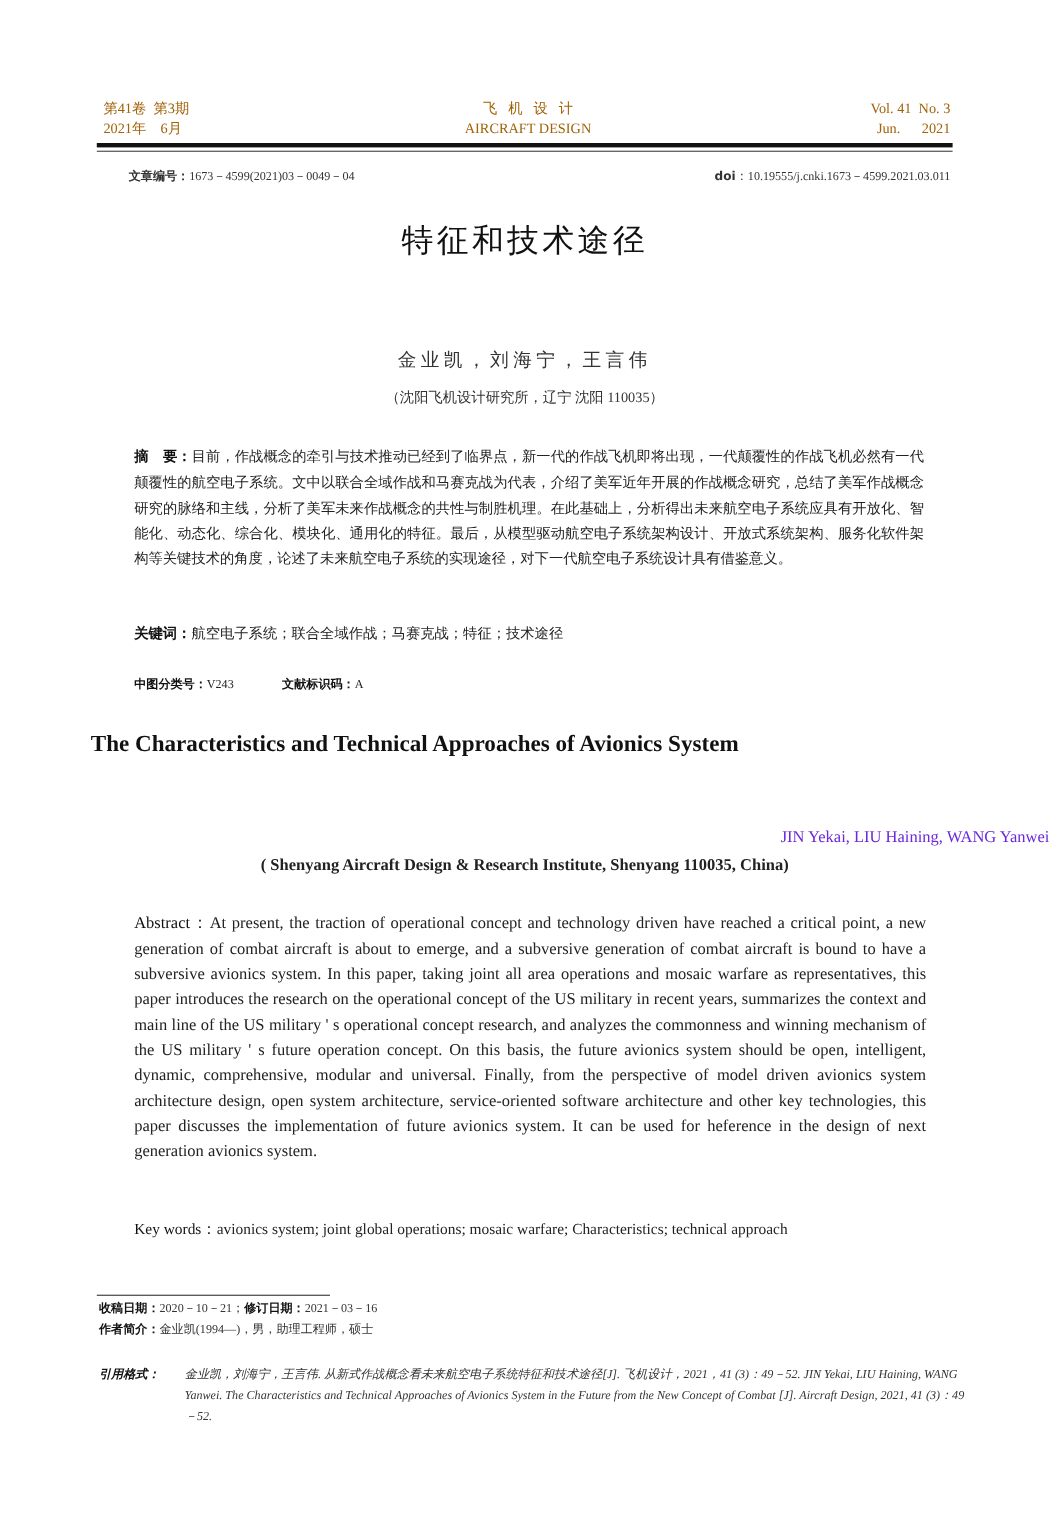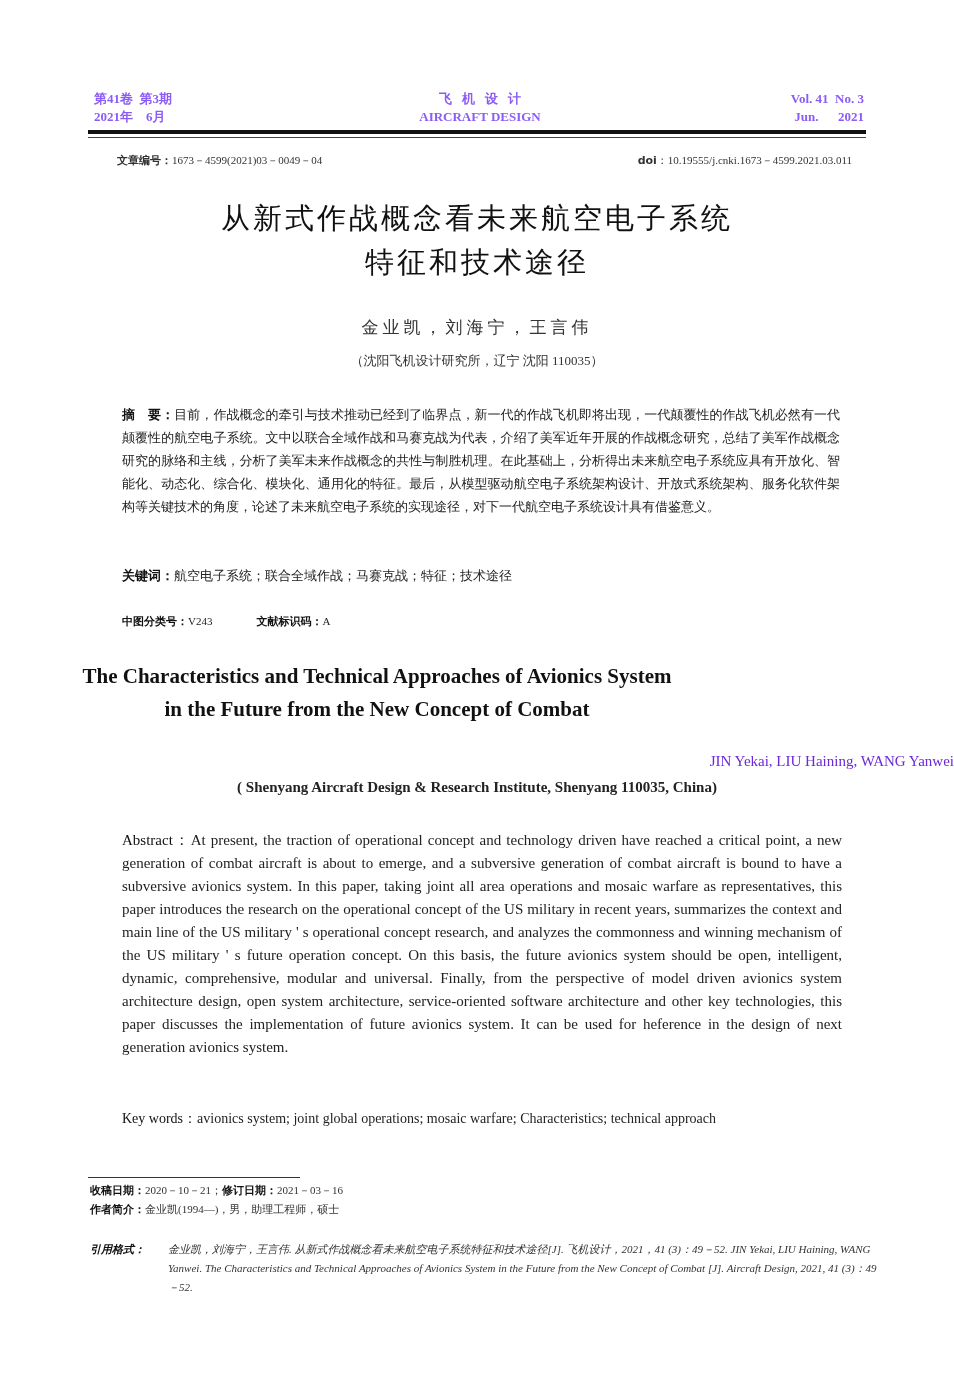--- a/index.html
+++ b/index.html
@@ -1,31 +1,31 @@
 <!DOCTYPE html>
 <html><head>
 <meta charset="utf-8">
 <style>
   html, body { margin: 0; padding: 0; background: #ffffff; }
   body {
     width: 954px; height: 1389px; position: relative; overflow: hidden;
     font-family: "Liberation Serif", "DejaVu Serif", serif; color: #1a1a1a;
   }
   .abs { position: absolute; }
-  .hdr { font-size: 13px; line-height: 18px; color: #8b5cf6; font-weight: bold; }
+  .hdr { font-size: 13px; line-height: 18px; color: #a16207; }
   .hdr-left { left: 94px; top: 90px; }
   .hdr-center { left: 380px; width: 200px; top: 90px; text-align: center; }
   .hdr-center .cn { letter-spacing: 10px; padding-left: 10px; }
   .hdr-right { right: 90px; top: 90px; text-align: right; }
   .row { white-space: pre; }
   .rule-thick { left: 88px; width: 778px; top: 130px; height: 4px; background: #111; }
   .rule-thin { left: 88px; width: 778px; top: 137px; height: 1px; background: #444; }
   .meta { top: 153px; font-size: 11px; color: #333; }
   .meta-left { left: 117px; }
-  .meta-right { right: 102px; }
+  .meta-right { right: 90px; }
   .meta b { font-family: "DejaVu Sans", sans-serif; font-weight: bold; }
   .title-cn {
     left: 0; width: 954px; top: 196px; text-align: center;
     font-family: "DejaVu Sans", sans-serif; font-size: 29px; line-height: 44px;
     letter-spacing: 3px; color: #111;
   }
   .authors-cn { left: 0; width: 954px; top: 316px; text-align: center; font-size: 17px; letter-spacing: 4px; color: #333; }
   .affil-cn { left: 0; width: 954px; top: 352px; text-align: center; font-size: 13px; color: #333; }
   .abstract-cn {
     left: 122px; width: 718px; top: 403px; font-size: 13px; line-height: 23px;
@@ -74,39 +74,37 @@
 <div class="abs rule-thin"></div>
 
 <div class="abs meta meta-left">
   <b>文章编号：</b><span>1673－4599(2021)03－0049－04</span>
 </div>
 <div class="abs meta meta-right">
   <b>doi</b><span>：10.19555/j.cnki.1673－4599.2021.03.011</span>
 </div>
 
 <div class="abs title-cn">
-  <div>从新式作战概念看未来航空电子系统</div>
   <div>特征和技术途径</div>
 </div>
 <div class="abs authors-cn">金业凯，刘海宁，王言伟</div>
 <div class="abs affil-cn">（沈阳飞机设计研究所，辽宁 沈阳   110035）</div>
 
 <div class="abs abstract-cn">
   <span class="lbl">摘　要：</span><span>目前，作战概念的牵引与技术推动已经到了临界点，新一代的作战飞机即将出现，一代颠覆性的作战飞机必然有一代颠覆性的航空电子系统。文中以联合全域作战和马赛克战为代表，介绍了美军近年开展的作战概念研究，总结了美军作战概念研究的脉络和主线，分析了美军未来作战概念的共性与制胜机理。在此基础上，分析得出未来航空电子系统应具有开放化、智能化、动态化、综合化、模块化、通用化的特征。最后，从模型驱动航空电子系统架构设计、开放式系统架构、服务化软件架构等关键技术的角度，论述了未来航空电子系统的实现途径，对下一代航空电子系统设计具有借鉴意义。</span>
 </div>
 <div class="abs kw-cn">
   <span class="lbl">关键词：</span><span>航空电子系统；联合全域作战；马赛克战；特征；技术途径</span>
 </div>
 <div class="abs clc">
   <span class="lbl">中图分类号：</span><span>V243</span><span class="gap"></span><span class="lbl">文献标识码：</span><span>A</span>
 </div>
 
 <div class="abs title-en">
   <div>The Characteristics and Technical Approaches of Avionics System</div>
-  <div>in the Future from the New Concept of Combat</div>
 </div>
 <div class="abs authors-en">JIN Yekai, LIU Haining, WANG Yanwei</div>
 <div class="abs affil-en">( Shenyang Aircraft Design &amp; Research Institute, Shenyang   110035, China)</div>
 
 <div class="abs abstract-en">
   <b>Abstract</b><span>：</span><span>At present, the traction of operational concept and technology driven have reached a critical point, a new generation of combat aircraft is about to emerge, and a subversive generation of combat aircraft is bound to have a subversive avionics system. In this paper, taking joint all area operations and mosaic warfare as representatives, this paper introduces the research on the operational concept of the US military in recent years, summarizes the context and main line of the US military ' s operational concept research, and analyzes the commonness and winning mechanism of the US military ' s future operation concept. On this basis, the future avionics system should be open, intelligent, dynamic, comprehensive, modular and universal. Finally, from the perspective of model driven avionics system architecture design, open system architecture, service-oriented software architecture and other key technologies, this paper discusses the implementation of future avionics system. It can be used for heference in the design of next generation avionics system.</span>
 </div>
 <div class="abs kw-en">
   <b>Key words</b><span>：</span><span>avionics system; joint global operations; mosaic warfare; Characteristics; technical approach</span>
 </div>

